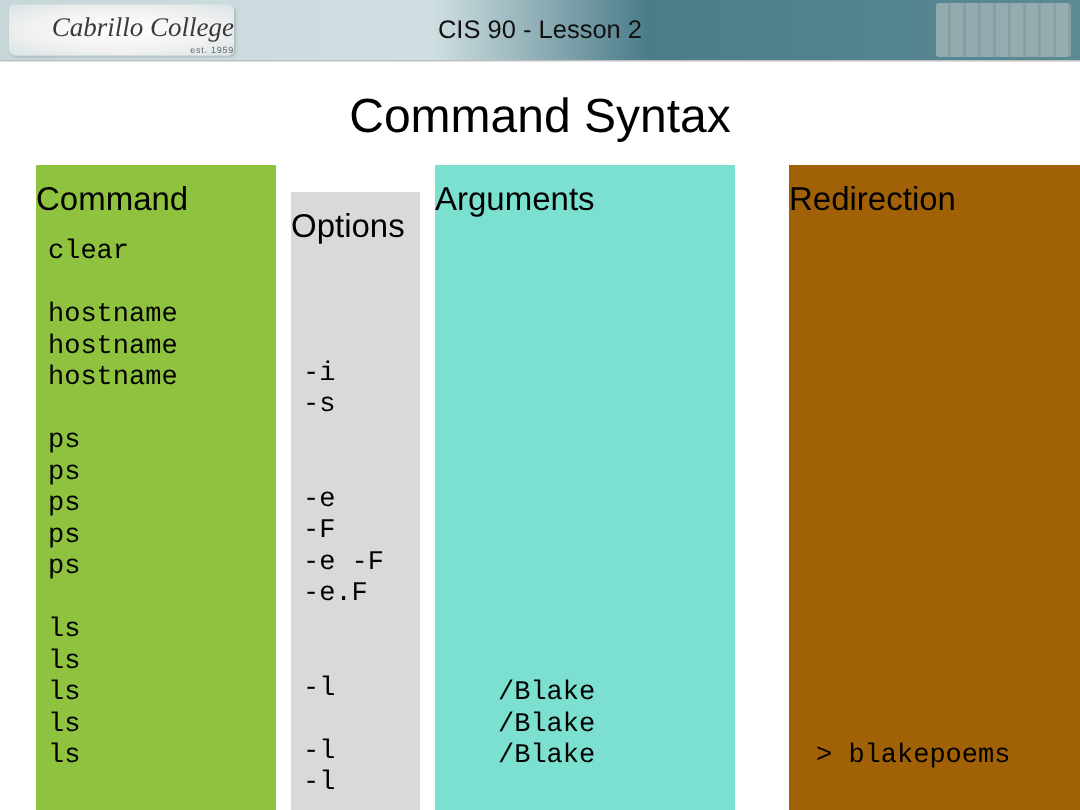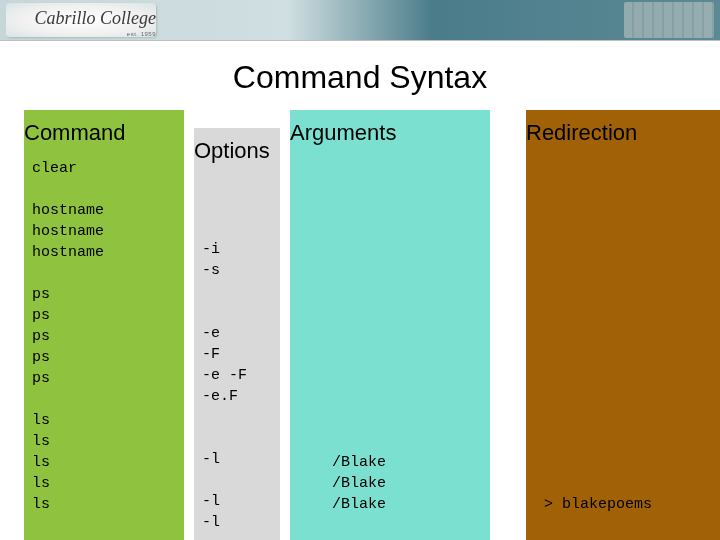--- a/index.html
+++ b/index.html
@@ -82,21 +82,21 @@
     box-sizing: border-box;
   }
   .col-head {
     text-align: left;
     font-size: 22px;
     color: #000;
     padding-bottom: 12px;
   }
   .col-body {
     font-family: "Courier New", monospace;
-    font-size: 15px;
+    font-size: 18px;
     line-height: 21px;
     color: #000;
     white-space: pre;
     padding-left: 8px;
   }
 
   .cmd-col   { left: 24px;  width: 160px; background: #8fc33f; }
   .opt-col   { left: 194px; width: 86px;  background: #d9d9d9; margin-top: 18px; }
   .arg-col   { left: 290px; width: 200px; background: #7be0d0; }
   .arg-col .col-body { padding-left: 42px; }
@@ -104,20 +104,21 @@
   .redir-col .col-body { padding-left: 18px; }
 </style>
 </head>
 <body>
 
 <div class="header-bar">
   <div class="logo">
     <span>Cabrillo College</span>
     <span class="sub">est. 1959</span>
   </div>
+  <div class="header-title">CIS 90 - Lesson 2</div>
   <div class="pillars"></div>
 </div>
 
 <div class="main-title">Command Syntax</div>
 
 <div class="table-area">
 
   <div class="col cmd-col">
     <div class="col-head">Command</div>
     <div class="col-body" id="cmd-body">clear

